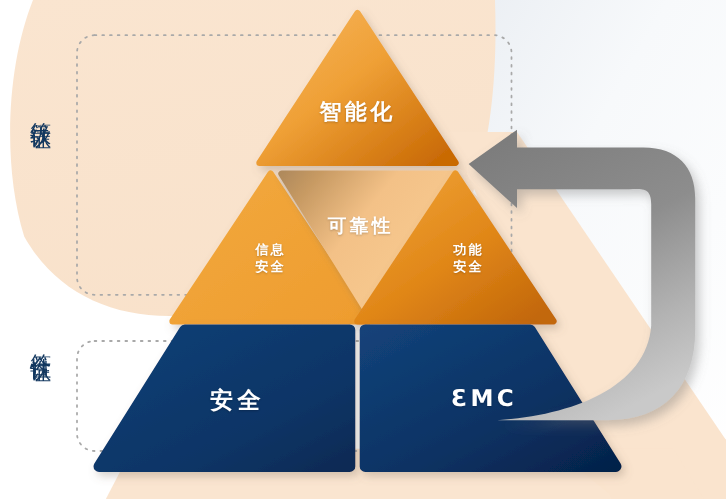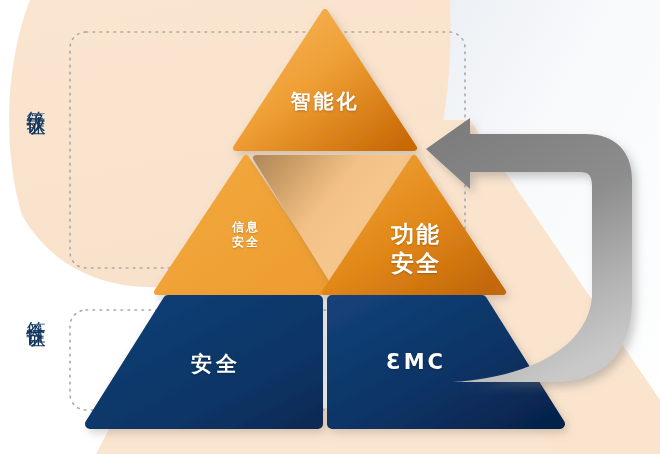--- a/index.html
+++ b/index.html
@@ -45,23 +45,23 @@
     font-weight: bold;
     text-align: center;
     white-space: pre-line;
     letter-spacing: 2px;
     text-shadow: 0 1px 2px rgba(0,0,0,0.22);
     pointer-events: none;
   }
   #lbl-smart   { left: 265px; top:  88px; width: 120px; font-size: 20px; letter-spacing: 3px; }
   #lbl-reli    { left: 272px; top: 194px; width: 112px; font-size: 17px; letter-spacing: 3px; }
   #lbl-infosec { left: 196px; top: 220px; width: 100px; font-size: 12px; line-height: 1.28; }
-  #lbl-funcsec { left: 366px; top: 220px; width: 100px; font-size: 23px; line-height: 1.28; }
+  #lbl-funcsec { left: 376px; top: 220px; width: 100px; font-size: 12px; line-height: 1.28; }
   #lbl-safety  { left: 156px; top: 350px; width: 120px; font-size: 21px; letter-spacing: 4px; }
-  #lbl-emc     { left: 356px; top: 350px; width: 120px; font-size: 21px; letter-spacing: 3px;
+  #lbl-emc     { left: 380px; top: 350px; width: 120px; font-size: 21px; letter-spacing: 3px;
                  font-family: "DejaVu Sans", sans-serif; }
 </style>
 </head>
 <body>
 
 <div id="stage">
 
   <svg id="bg-svg" viewBox="0 0 660 454">
     <defs>
       <linearGradient id="gWhiteGlow" x1="0" y1="0" x2="1" y2="1">
@@ -176,20 +176,21 @@
 
   <div class="side-label" id="label-level">等级认证</div>
 
   <div class="side-label" id="label-compliance">符合性认证</div>
 
   <div class="shape-label" id="lbl-smart">智能化</div>
 
   <div class="shape-label" id="lbl-infosec">信息
 安全</div>
 
+  <div class="shape-label" id="lbl-reli">可靠性</div>
 
   <div class="shape-label" id="lbl-funcsec">功能
 安全</div>
 
   <div class="shape-label" id="lbl-safety">安全</div>
 
   <div class="shape-label" id="lbl-emc">ƐMC</div>
 
 </div>
 

